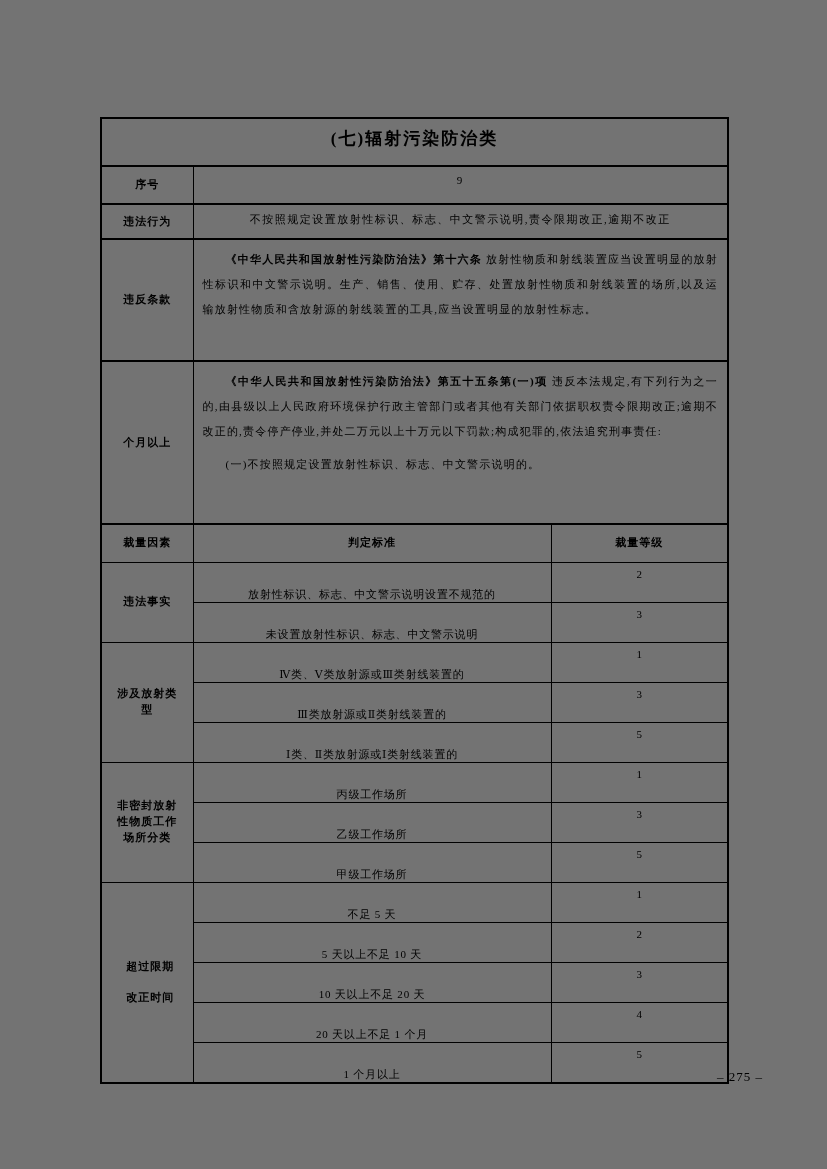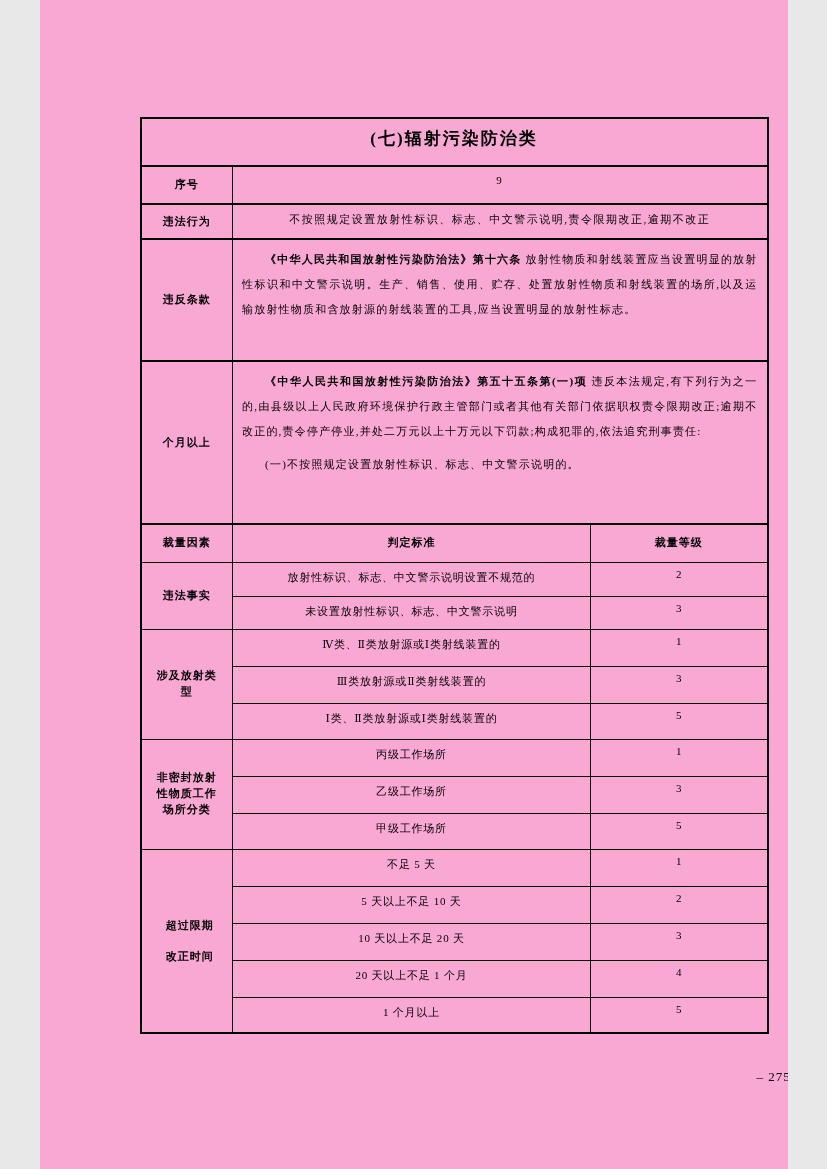--- a/index.html
+++ b/index.html
@@ -1,19 +1,19 @@
 <!DOCTYPE html>
 <html><head>
 <meta charset="utf-8">
 <style>
   html,body{margin:0;padding:0;background:#e8e8e8;}
   .page{
     position:relative;
-    width:748px;height:1169px;
-    background:#f9a8d4;
+    width:827px;height:1169px;
+    background:#737373;
     font-family:"Liberation Serif","DejaVu Serif",serif;
     color:#000;
     overflow:hidden;
     margin:0 auto;
   }
   table.doc-table{
     position:absolute;
     left:100px;top:117px;
     width:627px;
     border-collapse:collapse;
@@ -61,21 +61,21 @@
   td.para p{
     margin:0;
     text-indent:2.1em;
     line-height:25px;
     letter-spacing:1.2px;
   }
   td.para p.sub-item{margin-top:8px;}
   td.std{
     text-align:center;
     vertical-align:top;
-    padding-top:7px;
+    padding-top:24px;
     letter-spacing:0.8px;
   }
   td.grade{
     text-align:center;
     vertical-align:top;
     padding-top:5px;
   }
   .page-number{
     position:absolute;
     top:1069px;
@@ -140,21 +140,21 @@
       <td class="grade">2</td>
     </tr>
     <tr style="height:33px">
       <td class="std">未设置放射性标识、标志、中文警示说明</td>
       <td class="grade">3</td>
     </tr>
 
     <tr style="height:37px">
       <td rowspan="3" class="label">涉及放射类
 型</td>
-      <td class="std">Ⅳ类、Ⅱ类放射源或Ⅰ类射线装置的</td>
+      <td class="std">Ⅳ类、Ⅴ类放射源或Ⅲ类射线装置的</td>
       <td class="grade">1</td>
     </tr>
     <tr style="height:37px">
       <td class="std">Ⅲ类放射源或Ⅱ类射线装置的</td>
       <td class="grade">3</td>
     </tr>
     <tr style="height:36px">
       <td class="std">Ⅰ类、Ⅱ类放射源或Ⅰ类射线装置的</td>
       <td class="grade">5</td>
     </tr>

